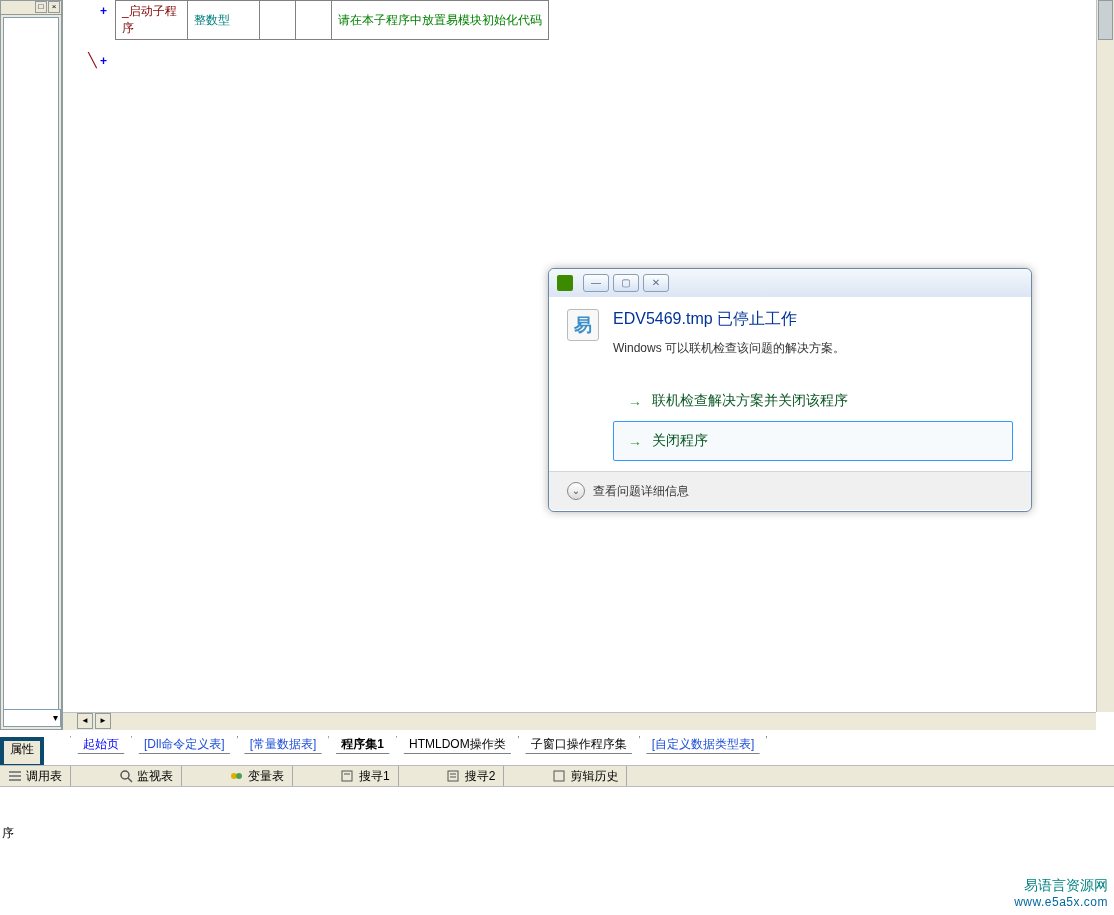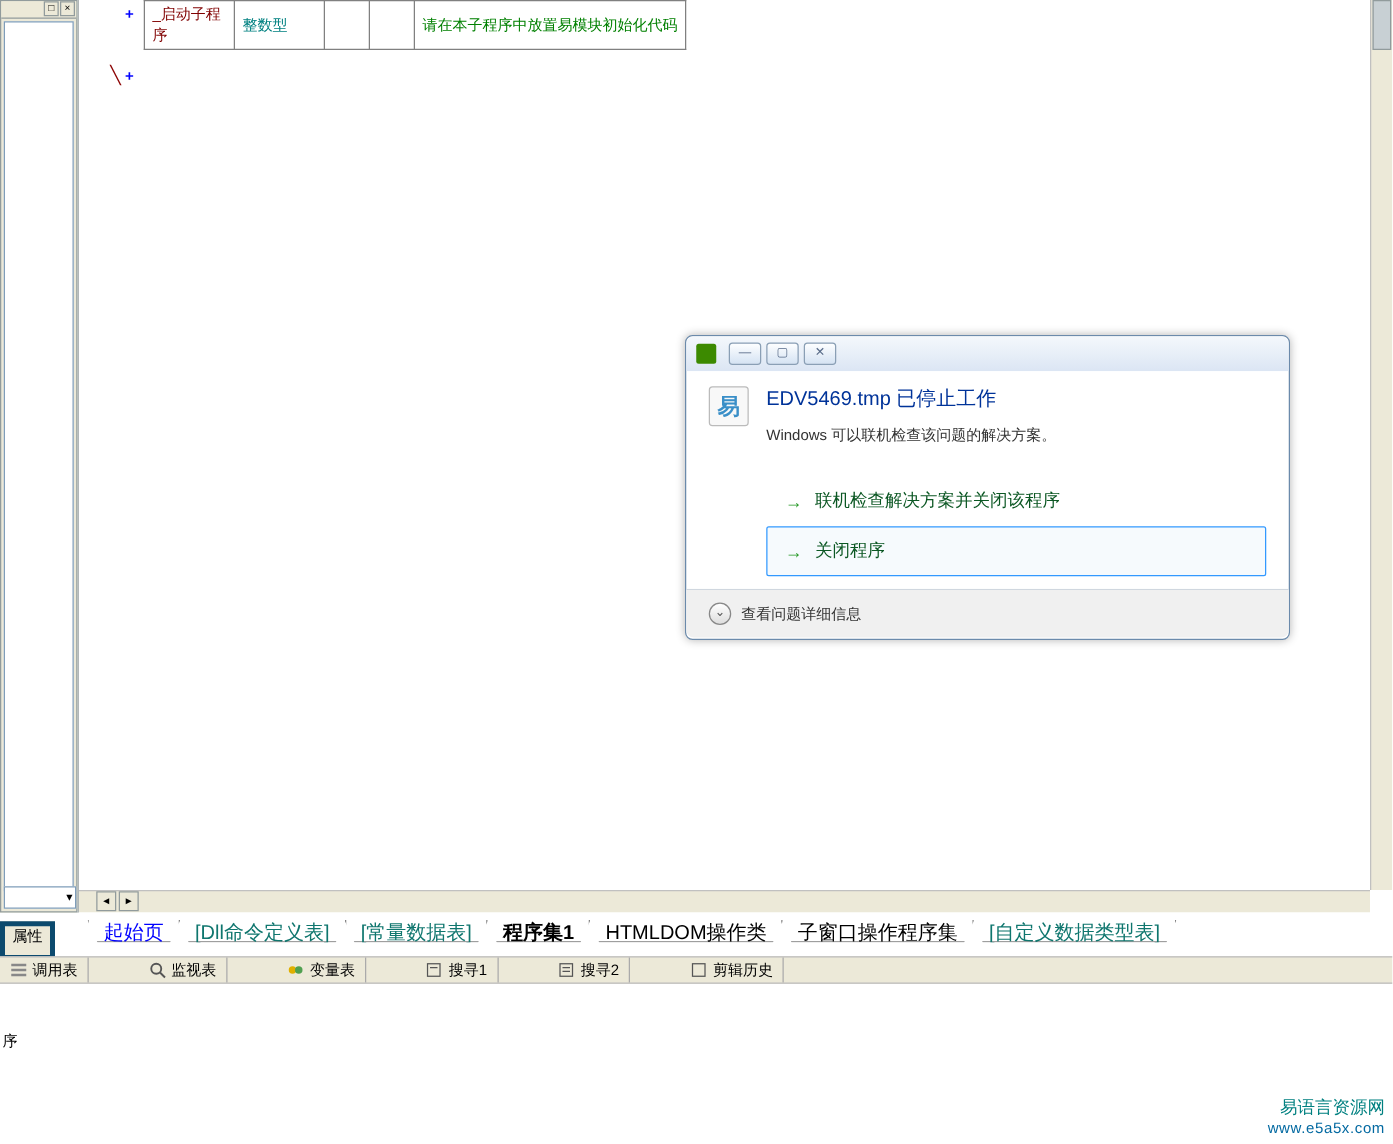--- a/index.html
+++ b/index.html
@@ -33,24 +33,24 @@
 
 .col-name { color: #800000; width: 72px; }
 .col-type { color: #008080; width: 72px; }
 .col-public { width: 36px; }
 .col-pkg { width: 36px; }
 .col-remark { color: #008000; min-width: 200px; }
 .hdr { color: #000; background: #f0f0f0 !important; }
 
 
 .tab-row { position: absolute; left: 70px; top: 735px; height: 20px; display: flex; align-items: center; }
-.doc-tab { height: 18px; border: 1px solid #808080; border-top: none; padding: 0 8px; font-size: 16px; background: #fff; position: relative; margin-right: -1px; clip-path: polygon(0 0, 100% 0, calc(100% - 8px) 100%, 8px 100%); padding-left: 12px; padding-right: 12px; }
+.doc-tab { height: 18px; border: 1px solid #808080; border-top: none; padding: 0 8px; font-size: 12px; background: #fff; position: relative; margin-right: -1px; clip-path: polygon(0 0, 100% 0, calc(100% - 8px) 100%, 8px 100%); padding-left: 12px; padding-right: 12px; }
 .doc-tab.active { background: #fff; font-weight: bold; z-index: 2; }
 .doc-tab.blue { color: #0000ff; }
-.doc-tab.green { color: #0f766e; }
+.doc-tab.green { color: #1d4ed8; }
 
 
 .bottom-toolbar { position: absolute; left: 0; top: 765px; height: 22px; right: 0; display: flex; align-items: center; border-top: 1px solid #bbb; border-bottom: 1px solid #bbb; background: #ece9d8; gap: 40px; }
 .tb-item { display: flex; align-items: center; padding: 0 8px; height: 20px; border-right: 1px solid #aaa; font-size: 12px; gap: 4px; }
 .tb-icon { width: 14px; height: 14px; display: inline-block; }
 
 
 .status-line { position: absolute; left: 0; top: 825px; font-size: 12px; padding-left: 2px; }
 
 

